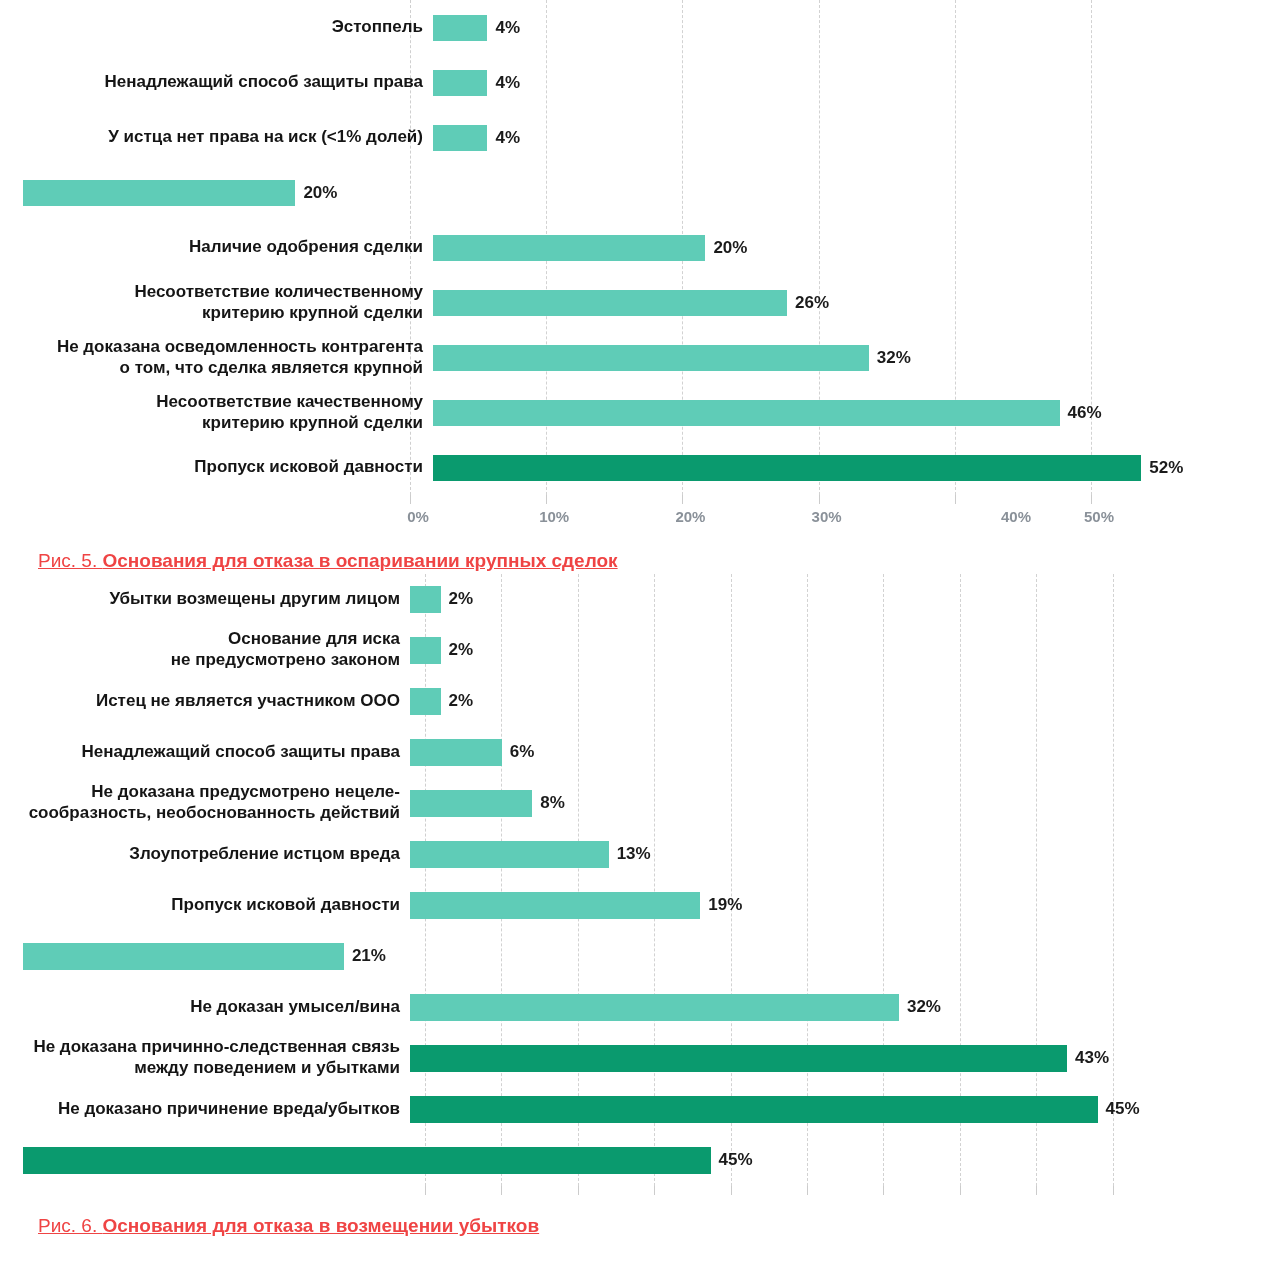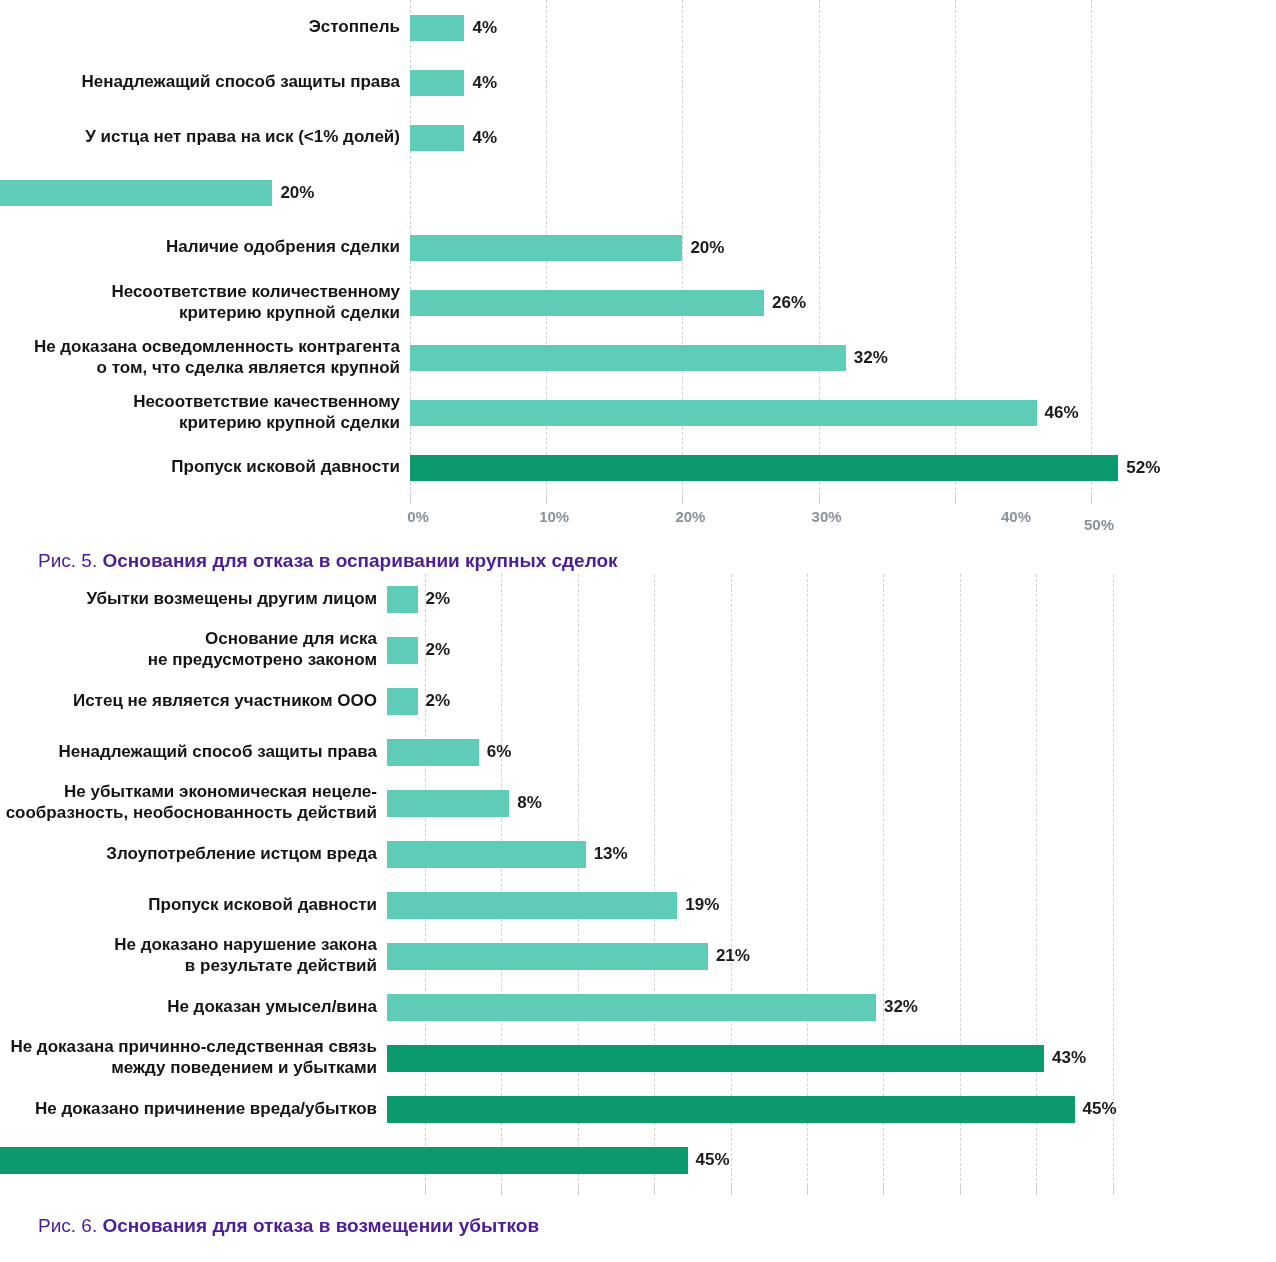--- a/index.html
+++ b/index.html
@@ -122,42 +122,43 @@
     font-size: 15px;
     font-weight: 700;
     color: #8a9199;
     white-space: nowrap;
   }
 
   
   .caption {
     font-size: 19px;
     line-height: 1.3;
-    color: #4c1d95;
+    color: #ef4444;
     font-weight: 400;
+    text-decoration: underline;
   }
   .caption .cap-bold {
     font-weight: 700;
   }
 
   
   #fig5 { margin-top: 0; }
   #fig5 .row { height: 55px; }
   #fig5 .row-label { width: 410px; font-size: 17px; }
   #fig5 .bar-value { font-size: 17px; }
   #fig5 .caption { margin: 12px 0 0 38px; }
 
   
   #fig6 .row { height: 51px; }
   #fig6 .row-label { width: 387px; font-size: 17px; }
   #fig6 .bar-value { font-size: 17px; }
   #fig6 .bar { height: 27px; }
   #fig6 .caption { margin: 10px 0 0 38px; }
 
-  .chart-body { position: relative; }
+  .chart-body { position: relative; padding-left: 23px; }
 </style>
 </head>
 <body>
 
 <div class="page">
 
   <div class="figure" id="fig5">
     <div class="chart">
       <div class="chart-body">
         <div class="grid" id="fig5-grid">
@@ -242,21 +243,21 @@
             <div class="tick-label" style="left: 418px;">0%</div>
             <div class="tickmark" style="left: 546.2px;"></div>
             <div class="tick-label" style="left: 554.2px;">10%</div>
             <div class="tickmark" style="left: 682.4px;"></div>
             <div class="tick-label" style="left: 690.4px;">20%</div>
             <div class="tickmark" style="left: 818.6px;"></div>
             <div class="tick-label" style="left: 826.6px;">30%</div>
             <div class="tickmark" style="left: 954.8px;"></div>
             <div class="tick-label" style="left: 1016px;">40%</div>
             <div class="tickmark" style="left: 1091px;"></div>
-            <div class="tick-label" style="left: 1099px; margin-top: 8px;">50%</div>
+            <div class="tick-label" style="left: 1099px;">50%</div>
           </div>
       </div>
     </div>
     <div class="caption">
       <span>Рис. 5. </span><span class="cap-bold">Основания для отказа в оспаривании крупных сделок</span>
     </div>
   </div>
 
   <div class="figure" id="fig6">
     <div class="chart">
@@ -297,21 +298,21 @@
               </div>
             </div>
             <div class="row">
               <div class="row-label">Ненадлежащий способ защиты  права</div>
               <div class="bar-zone">
                 <div class="bar" style="width: 91.68px;"></div>
                 <div class="bar-value">6%</div>
               </div>
             </div>
             <div class="row">
-              <div class="row-label">Не убытками экономическая нецеле-
+              <div class="row-label">Не доказана предусмотрено нецеле-
 сообразность, необоснованность действий</div>
               <div class="bar-zone">
                 <div class="bar" style="width: 122.24px;"></div>
                 <div class="bar-value">8%</div>
               </div>
             </div>
             <div class="row">
               <div class="row-label">Злоупотребление истцом вреда</div>
               <div class="bar-zone">
                 <div class="bar" style="width: 198.64px;"></div>
@@ -319,22 +320,20 @@
               </div>
             </div>
             <div class="row">
               <div class="row-label">Пропуск исковой давности</div>
               <div class="bar-zone">
                 <div class="bar" style="width: 290.32px;"></div>
                 <div class="bar-value">19%</div>
               </div>
             </div>
             <div class="row">
-              <div class="row-label">Не доказано нарушение закона
-в результате действий</div>
               <div class="bar-zone">
                 <div class="bar" style="width: 320.88px;"></div>
                 <div class="bar-value">21%</div>
               </div>
             </div>
             <div class="row">
               <div class="row-label">Не доказан умысел/вина</div>
               <div class="bar-zone">
                 <div class="bar" style="width: 488.96px;"></div>
                 <div class="bar-value">32%</div>

